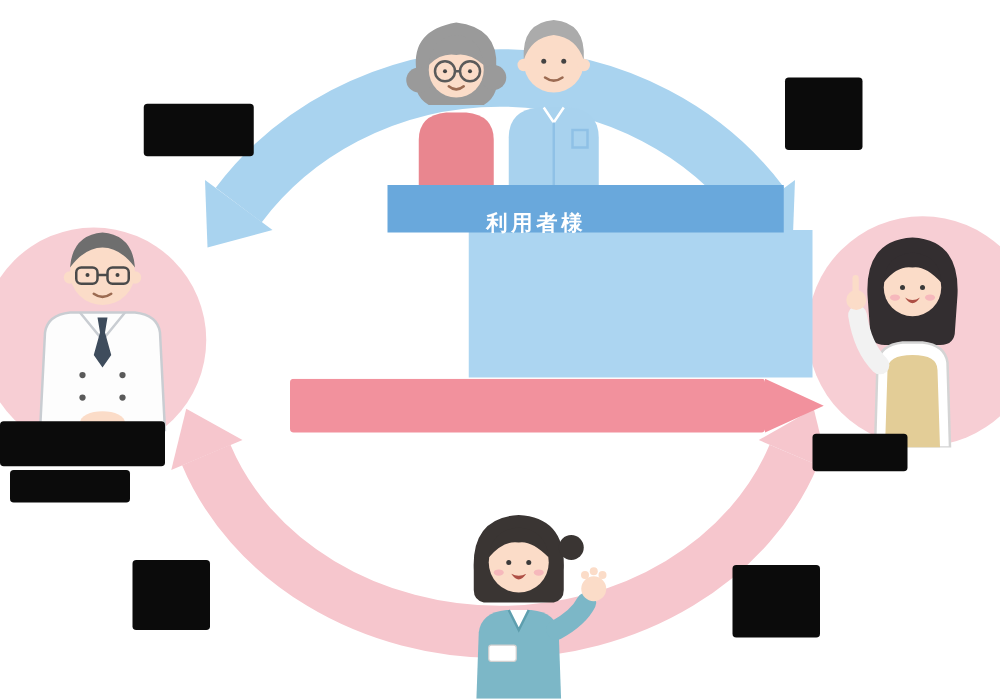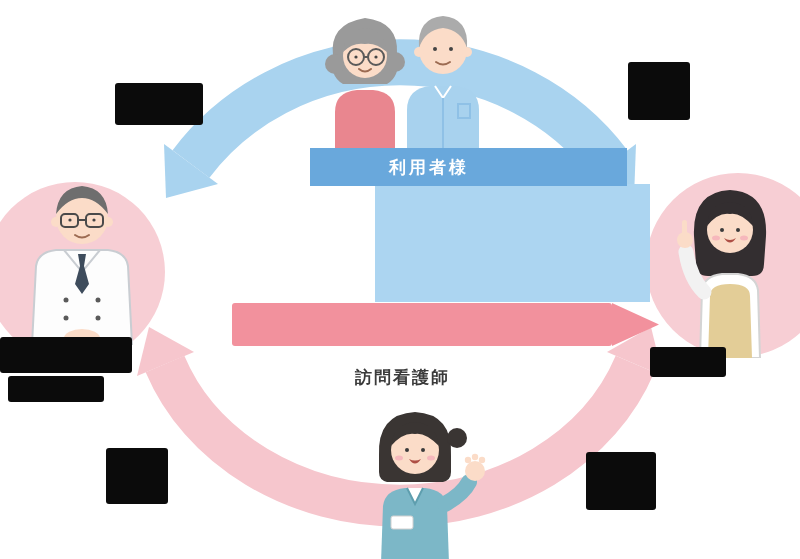--- a/index.html
+++ b/index.html
@@ -5,21 +5,21 @@
   html,body{margin:0;padding:0;background:#ffffff;}
   .stage{
     position:relative;width:800px;height:559px;background:#ffffff;overflow:hidden;
     font-family:"DejaVu Sans","Liberation Sans",sans-serif;
   }
   .abs{position:absolute;}
   .banner-blue{
     left:310px;top:148px;width:317px;height:38px;background:#69A8DC;
   }
   .banner-label{
-    position:absolute;left:44px;top:8px;width:150px;text-align:center;
+    position:absolute;left:44px;top:19px;width:150px;text-align:center;
     color:#ffffff;font-size:17px;font-weight:bold;letter-spacing:3px;white-space:nowrap;
   }
   .panel-lightblue{
     left:375px;top:184px;width:275px;height:118px;background:#ACD5F1;
   }
   .nurse-label{
     left:330px;top:366px;width:145px;text-align:center;
     color:#3B3B3B;font-size:17px;font-weight:bold;letter-spacing:2px;white-space:nowrap;
   }
   .blk{background:#0B0B0B;border-radius:3px;}
@@ -118,21 +118,20 @@
       <ellipse cx="92" cy="60" rx="4" ry="2.5" fill="#F6B8BC"></ellipse>
       <path d="M72 60 Q78 69 84 60 Q78 64 72 60" fill="#AE4F45"></path>
       <path d="M48 180 L50 112 Q52 98 70 96 L86 96 Q104 98 106 112 L108 180 Z" fill="#FFFFFF" stroke="#D4D4D4" stroke-width="2"></path>
       <path d="M56 180 L58 118 Q58 106 78 106 Q98 106 98 118 L100 180 Z" fill="#E3CD97"></path>
       <path d="M52 114 Q38 100 34 74" stroke="#F2F2F2" stroke-width="15" fill="none" stroke-linecap="round"></path>
       <circle cx="33" cy="62" r="8" fill="#FBDCC8"></circle>
       <rect x="30" y="42" width="5" height="17" rx="2.5" fill="#FBDCC8"></rect>
     </g>
   </svg>
 
-  <div class="abs nurse-label">訪問看護師</div>
 
   <svg class="abs" style="left:315px;top:398px;" width="210" height="165" viewBox="0 0 210 165">
     <g>
       <path d="M64 58 Q62 16 100 14 Q138 16 136 58 L136 74 Q136 82 128 84 L72 84 Q64 82 64 74 Z" fill="#3A3533"></path>
       <circle cx="142" cy="40" r="10" fill="#3A3533"></circle>
       <circle cx="100" cy="52" r="24" fill="#FBDCC8"></circle>
       <path d="M76 48 Q78 26 100 24 Q122 26 124 48 Q110 34 100 36 Q88 34 76 48 Z" fill="#3A3533"></path>
       <circle cx="92" cy="52" r="2" fill="#3A3A3A"></circle>
       <circle cx="108" cy="52" r="2" fill="#3A3A3A"></circle>
       <ellipse cx="84" cy="60" rx="4" ry="2.5" fill="#F6B8BC"></ellipse>

